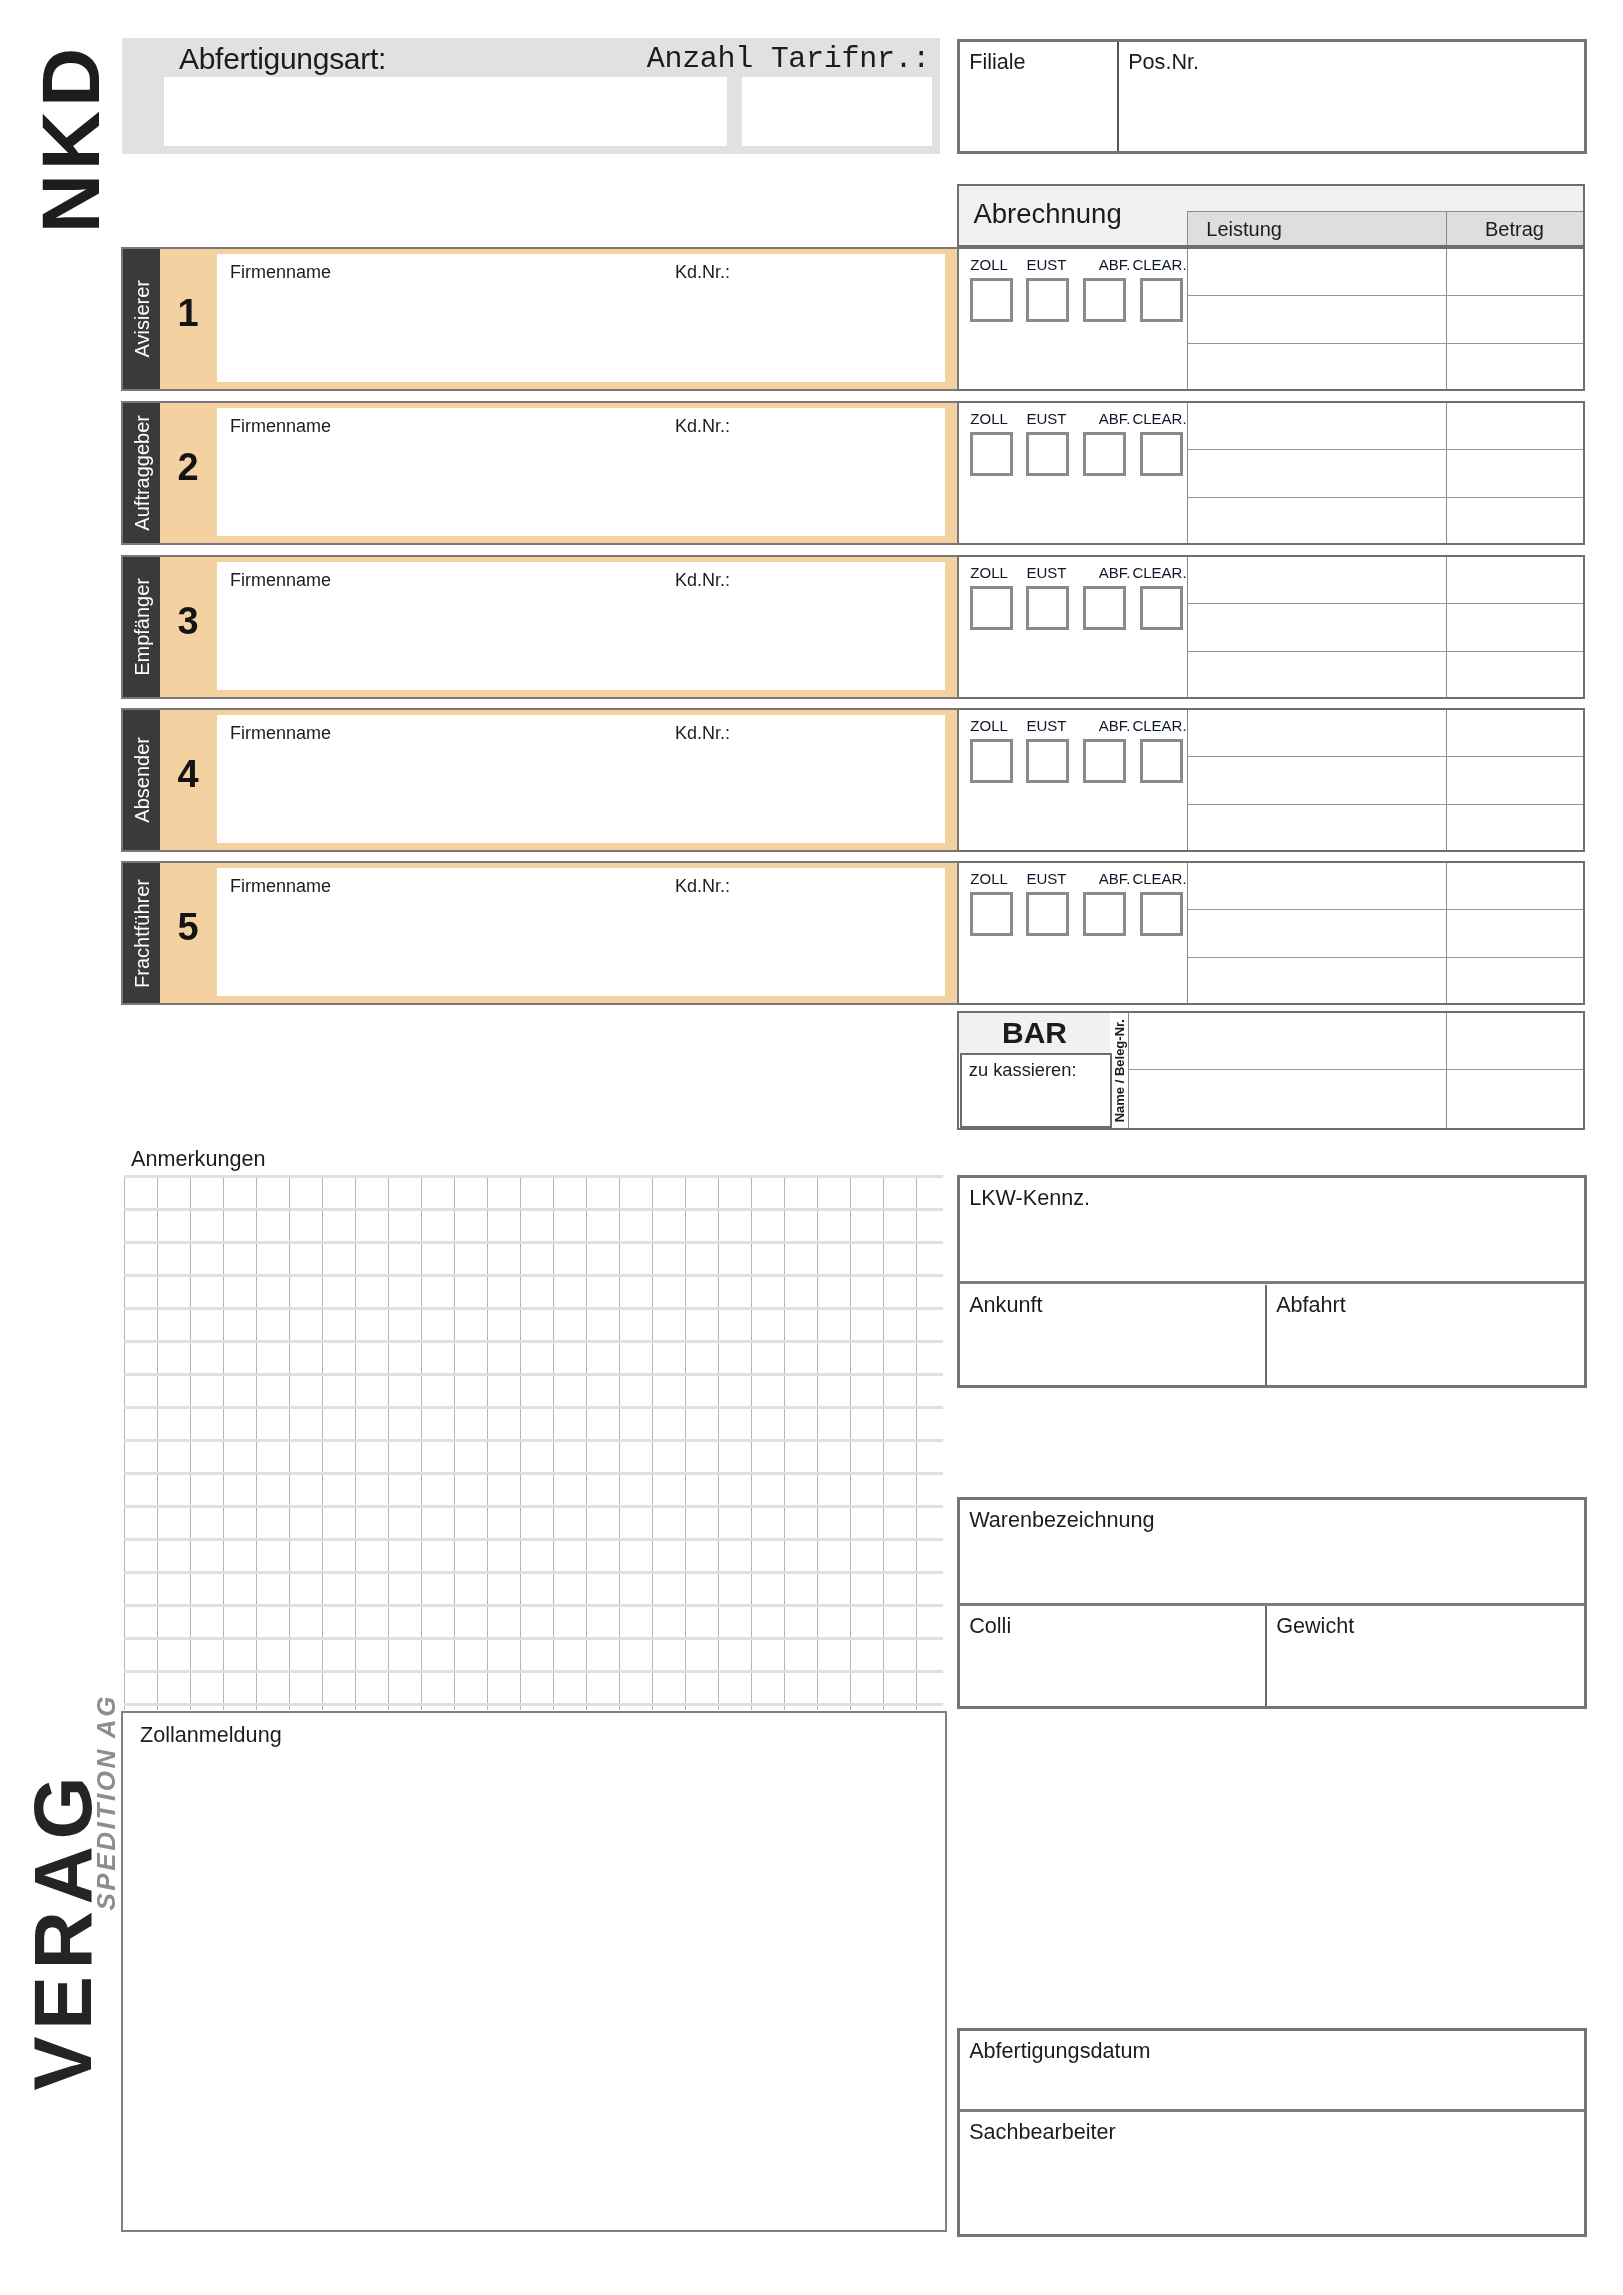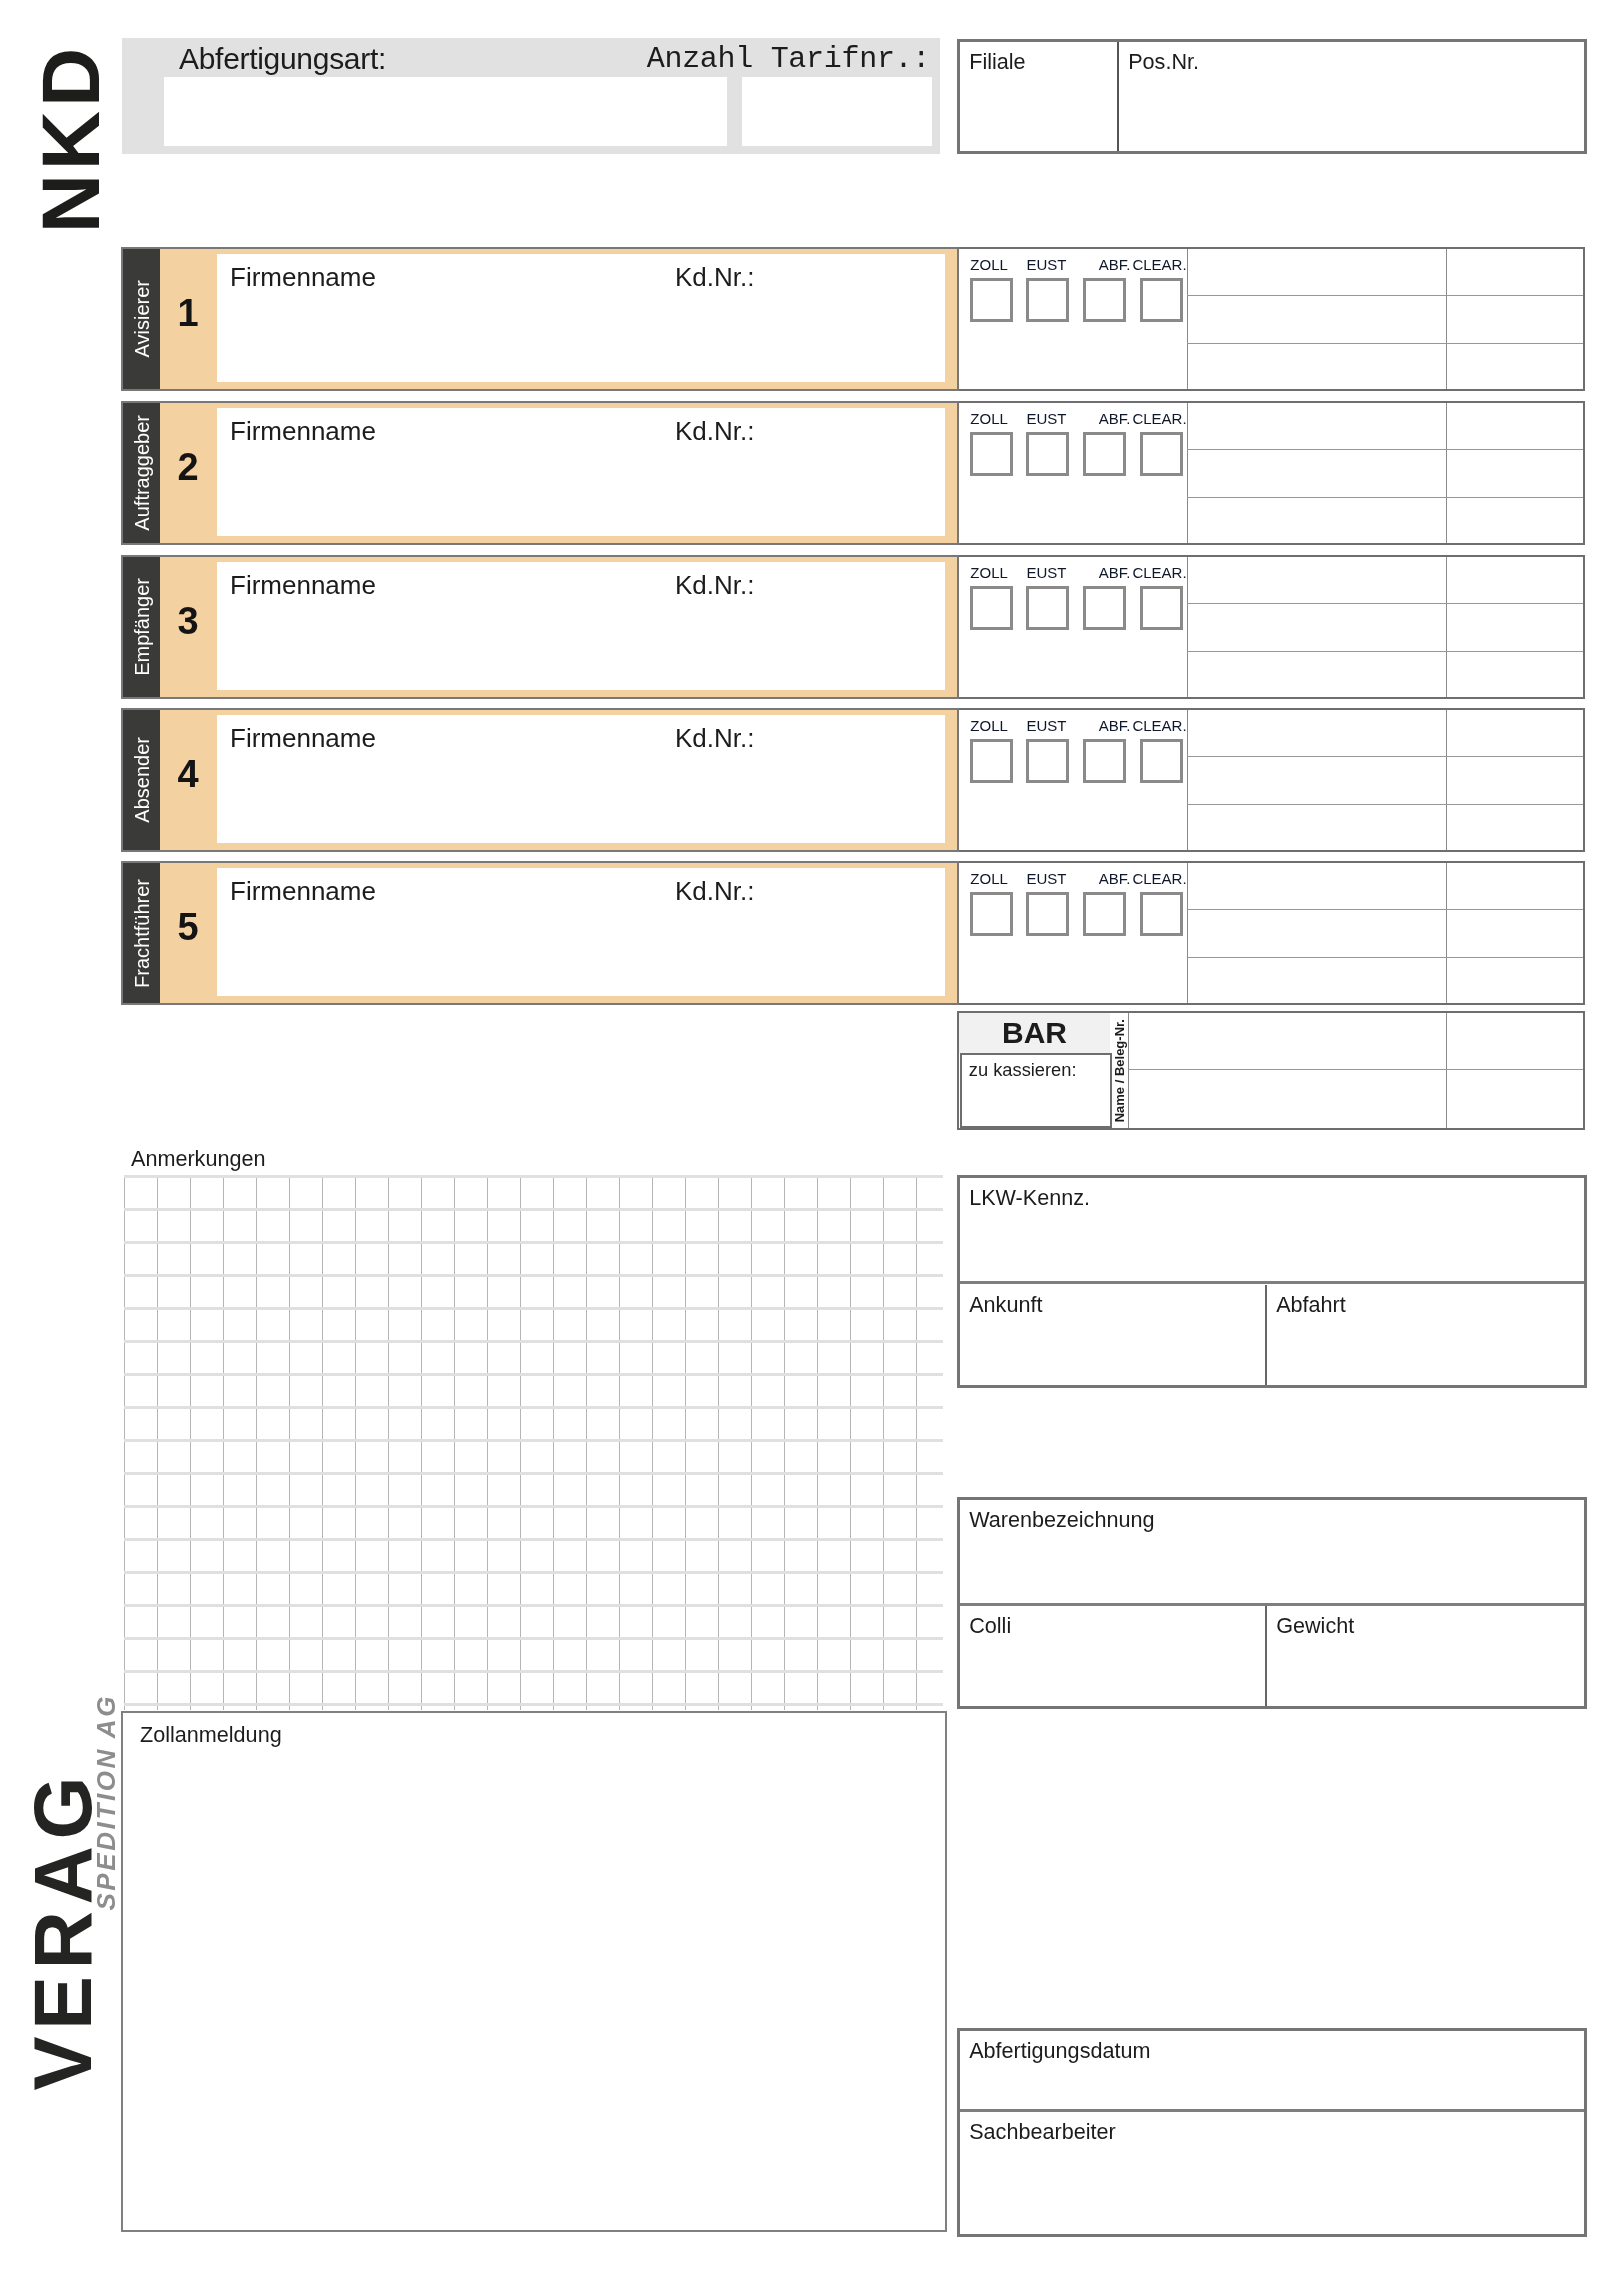--- a/index.html
+++ b/index.html
@@ -73,21 +73,21 @@
   #party-rows .party-row:nth-child(2){top:401px;}
   #party-rows .party-row:nth-child(3){top:555px;}
   #party-rows .party-row:nth-child(4){top:708px;}
   #party-rows .party-row:nth-child(5){top:861px;}
   .rolebar{position:absolute;left:0;top:0;width:37px;height:100%;background:#3a3a38;
            display:flex;align-items:center;justify-content:center;}
   .rolebar .vtext{color:#ffffff;font-size:20px;}
   .rownum{position:absolute;left:36px;top:43px;width:58px;text-align:center;
           font-size:38px;font-weight:700;color:#141414;}
   .rowfield{position:absolute;left:94px;top:5.2px;width:728px;height:128px;background:#ffffff;}
-  .flabel{position:absolute;top:7.9px;font-size:26px;}
+  .flabel{position:absolute;top:7.9px;font-size:18px;}
   .fl-name{left:13px;}
   .fl-kdnr{left:458px;}
 
   
   .anm-label{left:131px;top:1146px;font-size:21.6px;}
   .anm-grid{left:124px;top:1175px;width:819px;height:535px;background-color:#fff;
     background-image:
       repeating-linear-gradient(to bottom,#e0e0e0 0 3.3px,transparent 3.3px 33px),
       repeating-linear-gradient(to right,#b5b5b5 0 1.3px,transparent 1.3px 33px);}
 
@@ -143,20 +143,28 @@
   <div class="abs filiale-box">
     <div class="cell filiale-cell">
       <span class="box-lbl">Filiale</span>
     </div>
     <div class="abs fil-div"></div>
     <div class="cell posnr-cell">
       <span class="box-lbl">Pos.Nr.</span>
     </div>
   </div>
 
+  <div class="abs abr-header">
+    <span class="abr-title">Abrechnung</span>
+    <div class="lb-bar">
+      <span class="lb-leistung">Leistung</span>
+      <div class="lb-div"></div>
+      <span class="lb-betrag">Betrag</span>
+    </div>
+  </div>
 
   <div id="abr-sections">
       <div class="abs abr-section">
       <span class="cb-label c1">ZOLL</span>
       <span class="cb-label c2">EUST</span>
       <span class="cb-label c3">ABF.</span>
       <span class="cb-label c4">CLEAR.</span>
       <div class="cb b1"></div>
       <div class="cb b2"></div>
       <div class="cb b3"></div>

